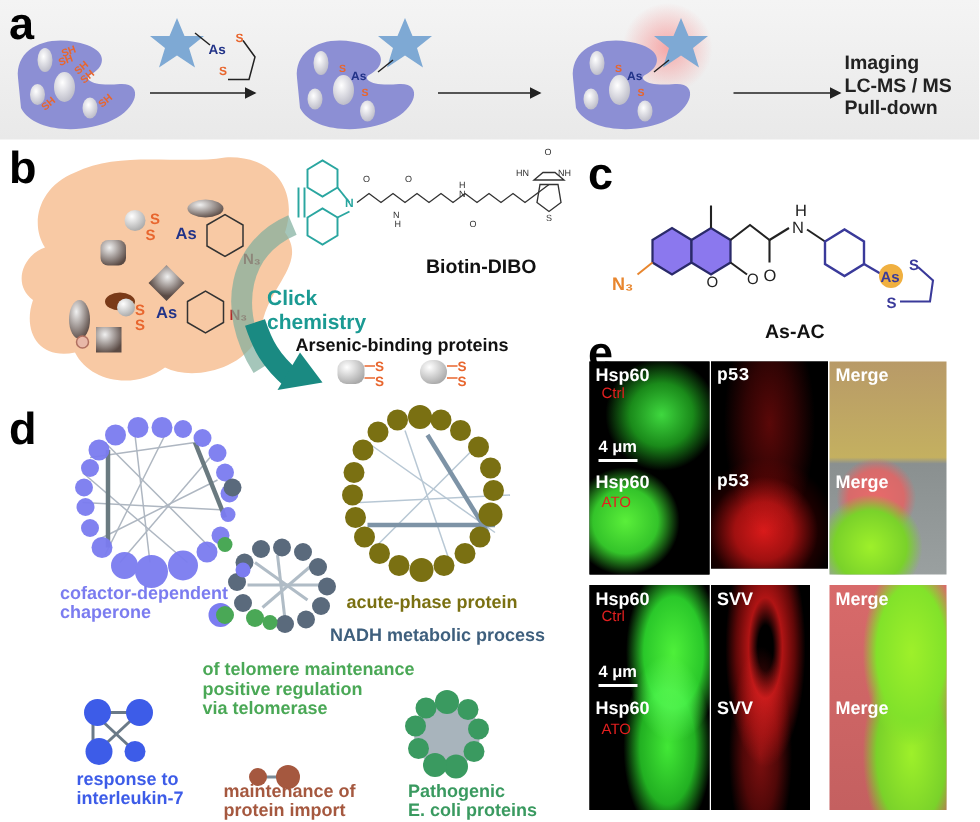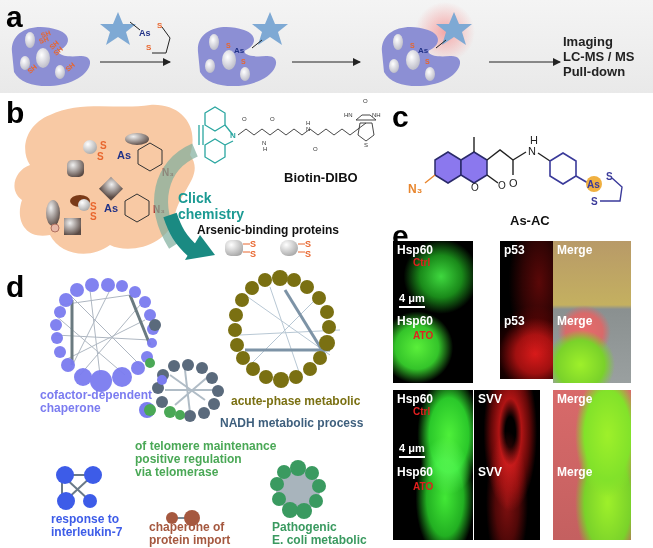--- a/index.html
+++ b/index.html
@@ -4,21 +4,21 @@
 <style>
   html,body{margin:0;padding:0;background:#fff;}
   body{width:653px;height:548px;position:relative;overflow:hidden;font-family:"Liberation Sans",sans-serif;}
   .plabel{position:absolute;font-weight:bold;font-size:30px;line-height:1;color:#000;font-family:"Liberation Sans",sans-serif;}
   .panel-a{position:absolute;left:0;top:0;width:653px;height:93px;background:linear-gradient(#f4f4f4,#e9e9e9);}
   .txt{position:absolute;font-weight:bold;white-space:nowrap;font-family:"Liberation Sans",sans-serif;}
   .pa-out{left:551px;top:32px;font-size:13px;line-height:15px;color:#222;font-weight:bold;}
   .pa-out div{white-space:nowrap;}
   .mic{position:absolute;overflow:hidden;}
   .mic .lab{position:absolute;left:4px;top:3px;color:#fff;font-weight:bold;font-size:12px;line-height:13px;}
-  .mic .sub{position:absolute;left:20px;top:16px;color:#e21f1f;font-weight:bold;font-size:10px;}
+  .mic .sub{position:absolute;left:8px;top:16px;color:#e21f1f;font-weight:normal;font-size:10px;}
   .scalebar{position:absolute;color:#fff;font-weight:bold;font-size:11px;}
   .scalebar .bar{position:absolute;left:0;top:14px;width:26px;height:2px;background:#fff;}
   svg{position:absolute;overflow:visible;}
 </style>
 </head>
 <body>
 
 <div class="panel-a"></div>
 <div class="plabel" style="left:6px;top:2px;">a</div>
 
@@ -361,50 +361,50 @@
         <circle cx="277" cy="219" r="7"></circle>
         <circle cx="284" cy="207" r="7"></circle>
     </g>
   </g>
 </svg>
 
 <div class="txt" style="left:40px;top:389px;font-size:12px;line-height:13px;color:#7b7cf0;">
   <div>cofactor-dependent</div>
   <div>chaperone</div>
 </div>
-<div class="txt" style="left:231px;top:394px;font-size:12px;color:#7a7012;">acute-phase metabolic</div>
+<div class="txt" style="left:231px;top:394px;font-size:12px;color:#7a7012;">acute-phase protein</div>
 <div class="txt" style="left:220px;top:416px;font-size:12px;color:#3e5f7d;">NADH metabolic process</div>
 <div class="txt" style="left:135px;top:440px;font-size:12px;line-height:13px;color:#4aa856;">
   <div>of telomere maintenance</div>
   <div>positive regulation</div>
   <div>via telomerase</div>
 </div>
 <div class="txt" style="left:51px;top:513px;font-size:12px;line-height:13px;color:#3d5ce8;">
   <div>response to</div>
   <div>interleukin-7</div>
 </div>
 <div class="txt" style="left:149px;top:521px;font-size:12px;line-height:13px;color:#a5583f;">
-  <div>chaperone of</div>
+  <div>maintenance of</div>
   <div>protein import</div>
 </div>
 <div class="txt" style="left:272px;top:521px;font-size:12px;line-height:13px;color:#3a9a60;">
   <div>Pathogenic</div>
-  <div>E. coli metabolic</div>
+  <div>E. coli proteins</div>
 </div>
 
 <div class="plabel" style="left:392px;top:221px;">e</div>
 
 <div class="mic" style="left:393px;top:241px;width:80px;height:142px;background:radial-gradient(circle at 60% 25%,#3fd83f 0,#1a8a1a 18%,#000 32%),radial-gradient(circle at 30% 75%,#5aef3a 0,#34c42a 18%,#000 30%);background-blend-mode:screen;">
   <div class="lab">Hsp60</div>
   <div class="sub">Ctrl</div>
   <div class="scalebar" style="left:6px;top:51px;"><span>4 μm</span><div class="bar"></div></div>
   <div class="lab" style="top:74px;">Hsp60</div>
   <div class="sub" style="top:89px;">ATO</div>
 </div>
-<div class="mic" style="left:500px;top:241px;width:78px;height:138px;background:radial-gradient(circle at 45% 82%,#d81a1a 0,#a01010 16%,#1a0000 30%,#000 40%),radial-gradient(ellipse at 50% 30%,#5a0808 0,#300404 30%,#000 55%);background-blend-mode:screen;">
+<div class="mic" style="left:474px;top:241px;width:78px;height:138px;background:radial-gradient(circle at 45% 82%,#d81a1a 0,#a01010 16%,#1a0000 30%,#000 40%),radial-gradient(ellipse at 50% 30%,#5a0808 0,#300404 30%,#000 55%);background-blend-mode:screen;font-family:Liberation Mono, monospace;">
   <div class="lab">p53</div>
   <div class="lab" style="top:74px;">p53</div>
 </div>
 <div class="mic" style="left:553px;top:241px;width:78px;height:142px;background:radial-gradient(circle at 35% 87%,#9ef02a 0,#7ad22a 18%,transparent 26%),radial-gradient(circle at 40% 64%,#e86a6a 0,#d86a6a 18%,transparent 26%),linear-gradient(#b89a68 0,#c4b060 45%,#8a9090 48%,#9aa0a0 100%);">
   <div class="lab">Merge</div>
   <div class="lab" style="top:74px;">Merge</div>
 </div>
 
 <div class="mic" style="left:393px;top:390px;width:80px;height:150px;background:radial-gradient(ellipse at 70% 30%,#4ef03a 0,#2ac82a 25%,#000 40%),radial-gradient(ellipse at 65% 72%,#42e836 0,#22b022 25%,#000 40%);background-blend-mode:screen;">
   <div class="lab">Hsp60</div>

